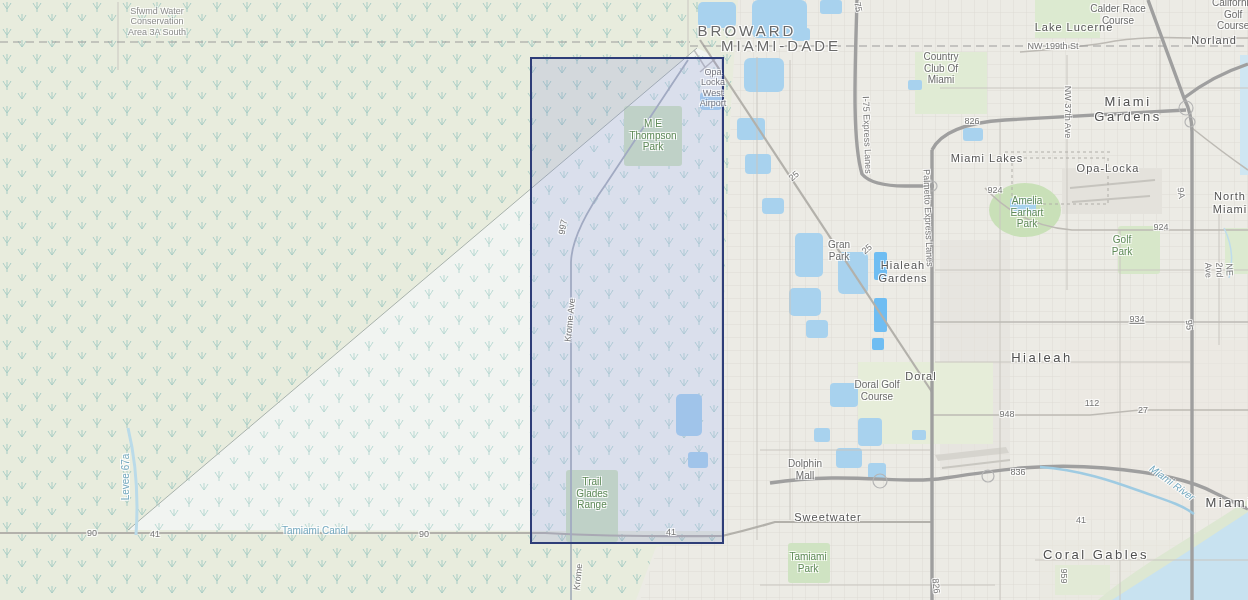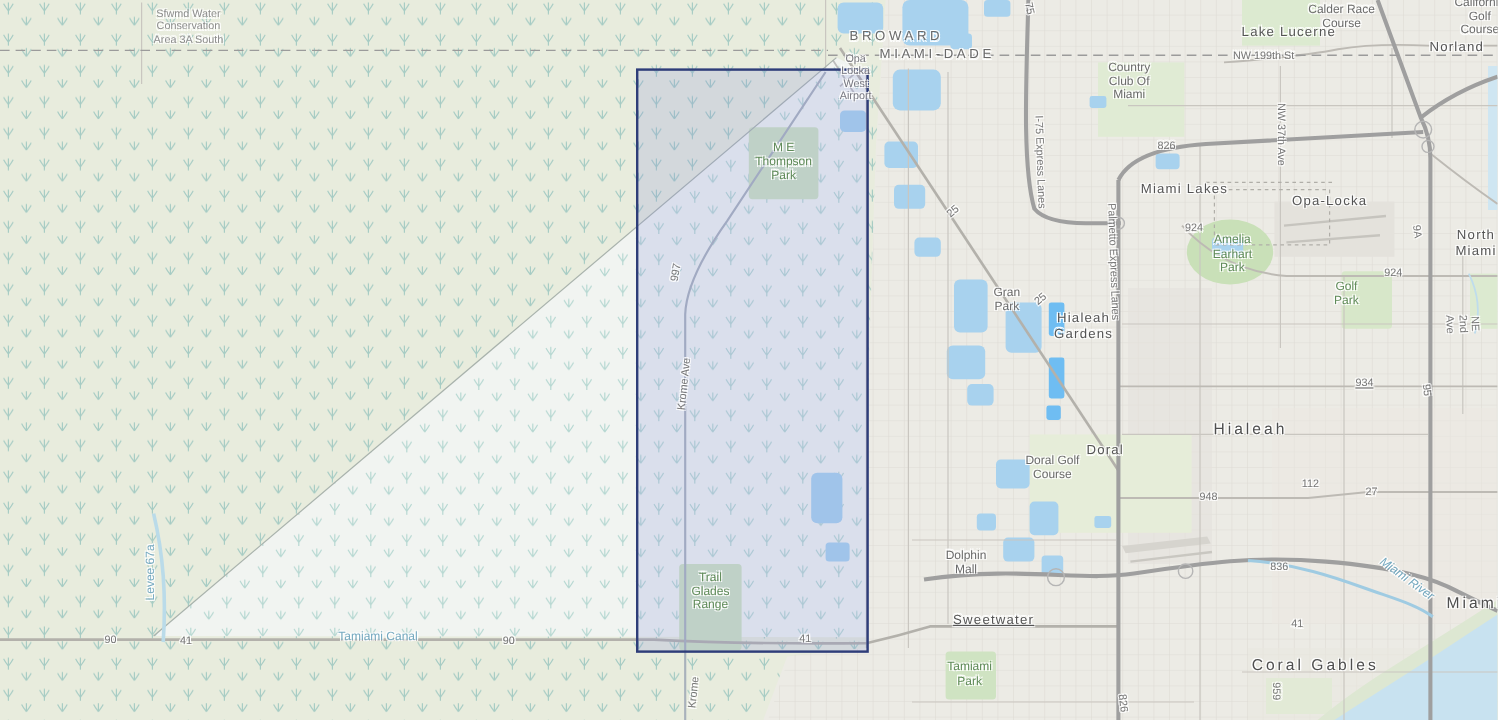--- a/index.html
+++ b/index.html
@@ -5,29 +5,29 @@
   html,body{margin:0;padding:0;background:#ecebe5;}
   #stage{position:relative;width:1248px;height:600px;overflow:hidden;
          font-family:"Liberation Sans",sans-serif;}
   #map-svg{position:absolute;left:0;top:0;}
   #selection{position:absolute;z-index:5;}
   #labels{position:absolute;left:0;top:0;width:1248px;height:600px;z-index:6;}
   .lbl{position:absolute;white-space:pre-line;text-align:center;line-height:1.15;
        text-shadow:-1px -1px 0 rgba(255,255,255,.9),1px -1px 0 rgba(255,255,255,.9),
                    -1px 1px 0 rgba(255,255,255,.9),1px 1px 0 rgba(255,255,255,.9);}
   .area{color:#8c8c8c;font-size:9px;text-align:center;}
-  .county{color:#696969;font-size:11px;letter-spacing:3px;}
+  .county{color:#696969;font-size:15px;letter-spacing:3px;}
   .city{color:#545454;font-size:11px;letter-spacing:1px;}
   .city-lg{color:#4f4f4f;font-size:13px;letter-spacing:2.5px;}
   .place{color:#6b6b6b;font-size:10px;}
   .park{color:#5f8a58;font-size:10px;}
   .water{color:#74a9c0;font-size:10px;}
   .water-it{color:#74a9c0;font-size:10px;font-style:italic;}
   .road{color:#767676;font-size:9px;}
-  .airport{color:#77777f;font-size:9px;}
+  .airport{color:#77777f;font-size:9px;margin-top:24px;}
 </style>
 </head>
 <body>
 
 <div id="stage">
 
   <svg id="map-svg" width="1248" height="600" viewBox="0 0 1248 600">
     <defs>
       <pattern id="wetA" width="30" height="26" patternUnits="userSpaceOnUse">
         <g stroke="#a7ccc4" stroke-width="1" fill="none">
@@ -192,20 +192,21 @@
       <div class="lbl place" style="left: 1118px; top: 14px; transform: translate(-50%, -50%) rotate(0deg);">Calder Race
 Course</div>
       <div class="lbl place" style="left: 1212px; top: 14px; transform: translate(0px, -50%) rotate(0deg);">California
 Golf Course</div>
       <div class="lbl city" style="left: 1074px; top: 27px; transform: translate(-50%, -50%) rotate(0deg);">Lake Lucerne</div>
       <div class="lbl city" style="left: 1214px; top: 40px; transform: translate(-50%, -50%) rotate(0deg);">Norland</div>
       <div class="lbl road" style="left: 1053px; top: 46px; transform: translate(-50%, -50%) rotate(0deg);">NW 199th St</div>
       <div class="lbl place" style="left: 941px; top: 68px; transform: translate(-50%, -50%) rotate(0deg);">Country
 Club Of
 Miami</div>
+      <div class="lbl city-lg" style="left: 1128px; top: 110px; transform: translate(-50%, -50%) rotate(0deg);">Miami Gardens</div>
       <div class="lbl road" style="left: 1068px; top: 112px; transform: translate(-50%, -50%) rotate(90deg);">NW 37th Ave</div>
       <div class="lbl road" style="left: 972px; top: 121px; transform: translate(-50%, -50%) rotate(0deg);">826</div>
       <div class="lbl road" style="left: 858px; top: 7px; transform: translate(-50%, -50%) rotate(78deg);">75</div>
       <div class="lbl city" style="left: 987px; top: 158px; transform: translate(-50%, -50%) rotate(0deg);">Miami Lakes</div>
       <div class="lbl city" style="left: 1108px; top: 168px; transform: translate(-50%, -50%) rotate(0deg);">Opa-Locka</div>
       <div class="lbl road" style="left: 867px; top: 135px; transform: translate(-50%, -50%) rotate(88deg);">I-75 Express Lanes</div>
       <div class="lbl road" style="left: 928px; top: 218px; transform: translate(-50%, -50%) rotate(88deg);">Palmetto Express Lanes</div>
       <div class="lbl road" style="left: 794px; top: 176px; transform: translate(-50%, -50%) rotate(-40deg);">25</div>
       <div class="lbl road" style="left: 867px; top: 249px; transform: translate(-50%, -50%) rotate(-40deg);">25</div>
       <div class="lbl road" style="left: 1181px; top: 193px; transform: translate(-50%, -50%) rotate(82deg);">9A</div>
@@ -226,24 +227,24 @@
       <div class="lbl road" style="left: 1189px; top: 325px; transform: translate(-50%, -50%) rotate(84deg);">95</div>
       <div class="lbl city-lg" style="left: 1042px; top: 358px; transform: translate(-50%, -50%) rotate(0deg);">Hialeah</div>
       <div class="lbl city" style="left: 921px; top: 376px; transform: translate(-50%, -50%) rotate(0deg);">Doral</div>
       <div class="lbl place" style="left: 877px; top: 390px; transform: translate(-50%, -50%) rotate(0deg); text-align: center;">Doral Golf
 Course</div>
       <div class="lbl road" style="left: 1092px; top: 403px; transform: translate(-50%, -50%) rotate(0deg);">112</div>
       <div class="lbl road" style="left: 1143px; top: 410px; transform: translate(-50%, -50%) rotate(0deg);">27</div>
       <div class="lbl road" style="left: 1007px; top: 414px; transform: translate(-50%, -50%) rotate(0deg);">948</div>
       <div class="lbl place" style="left: 805px; top: 469px; transform: translate(-50%, -50%) rotate(0deg);">Dolphin
 Mall</div>
-      <div class="lbl road" style="left: 1060px; top: 472px; transform: translate(-50%, -50%) rotate(0deg); padding-left: 12px;">836</div>
+      <div class="lbl road" style="left: 1012px; top: 472px; transform: translate(-50%, -50%) rotate(0deg); padding-left: 12px;">836</div>
       <div class="lbl water-it" style="left: 1172px; top: 483px; transform: translate(-50%, -50%) rotate(36deg);">Miami River</div>
       <div class="lbl city-lg" style="left: 1229px; top: 503px; transform: translate(-50%, -50%) rotate(0deg);">Miami</div>
-      <div class="lbl city" style="left: 828px; top: 517px; transform: translate(-50%, -50%) rotate(0deg); text-decoration: underline;">Sweetwater</div>
+      <div class="lbl city" style="left: 828px; top: 517px; transform: translate(-50%, -50%) rotate(0deg);">Sweetwater</div>
       <div class="lbl road" style="left: 1081px; top: 520px; transform: translate(-50%, -50%) rotate(0deg);">41</div>
       <div class="lbl park" style="left: 808px; top: 562px; transform: translate(-50%, -50%) rotate(0deg);">Tamiami
 Park</div>
       <div class="lbl road" style="left: 936px; top: 586px; transform: translate(-50%, -50%) rotate(84deg);">826</div>
       <div class="lbl road" style="left: 1064px; top: 576px; transform: translate(-50%, -50%) rotate(90deg);">959</div>
       <div class="lbl city-lg" style="left: 1096px; top: 555px; transform: translate(-50%, -50%) rotate(0deg);">Coral Gables</div>
     </div>
 </div>
 
 </body></html>

